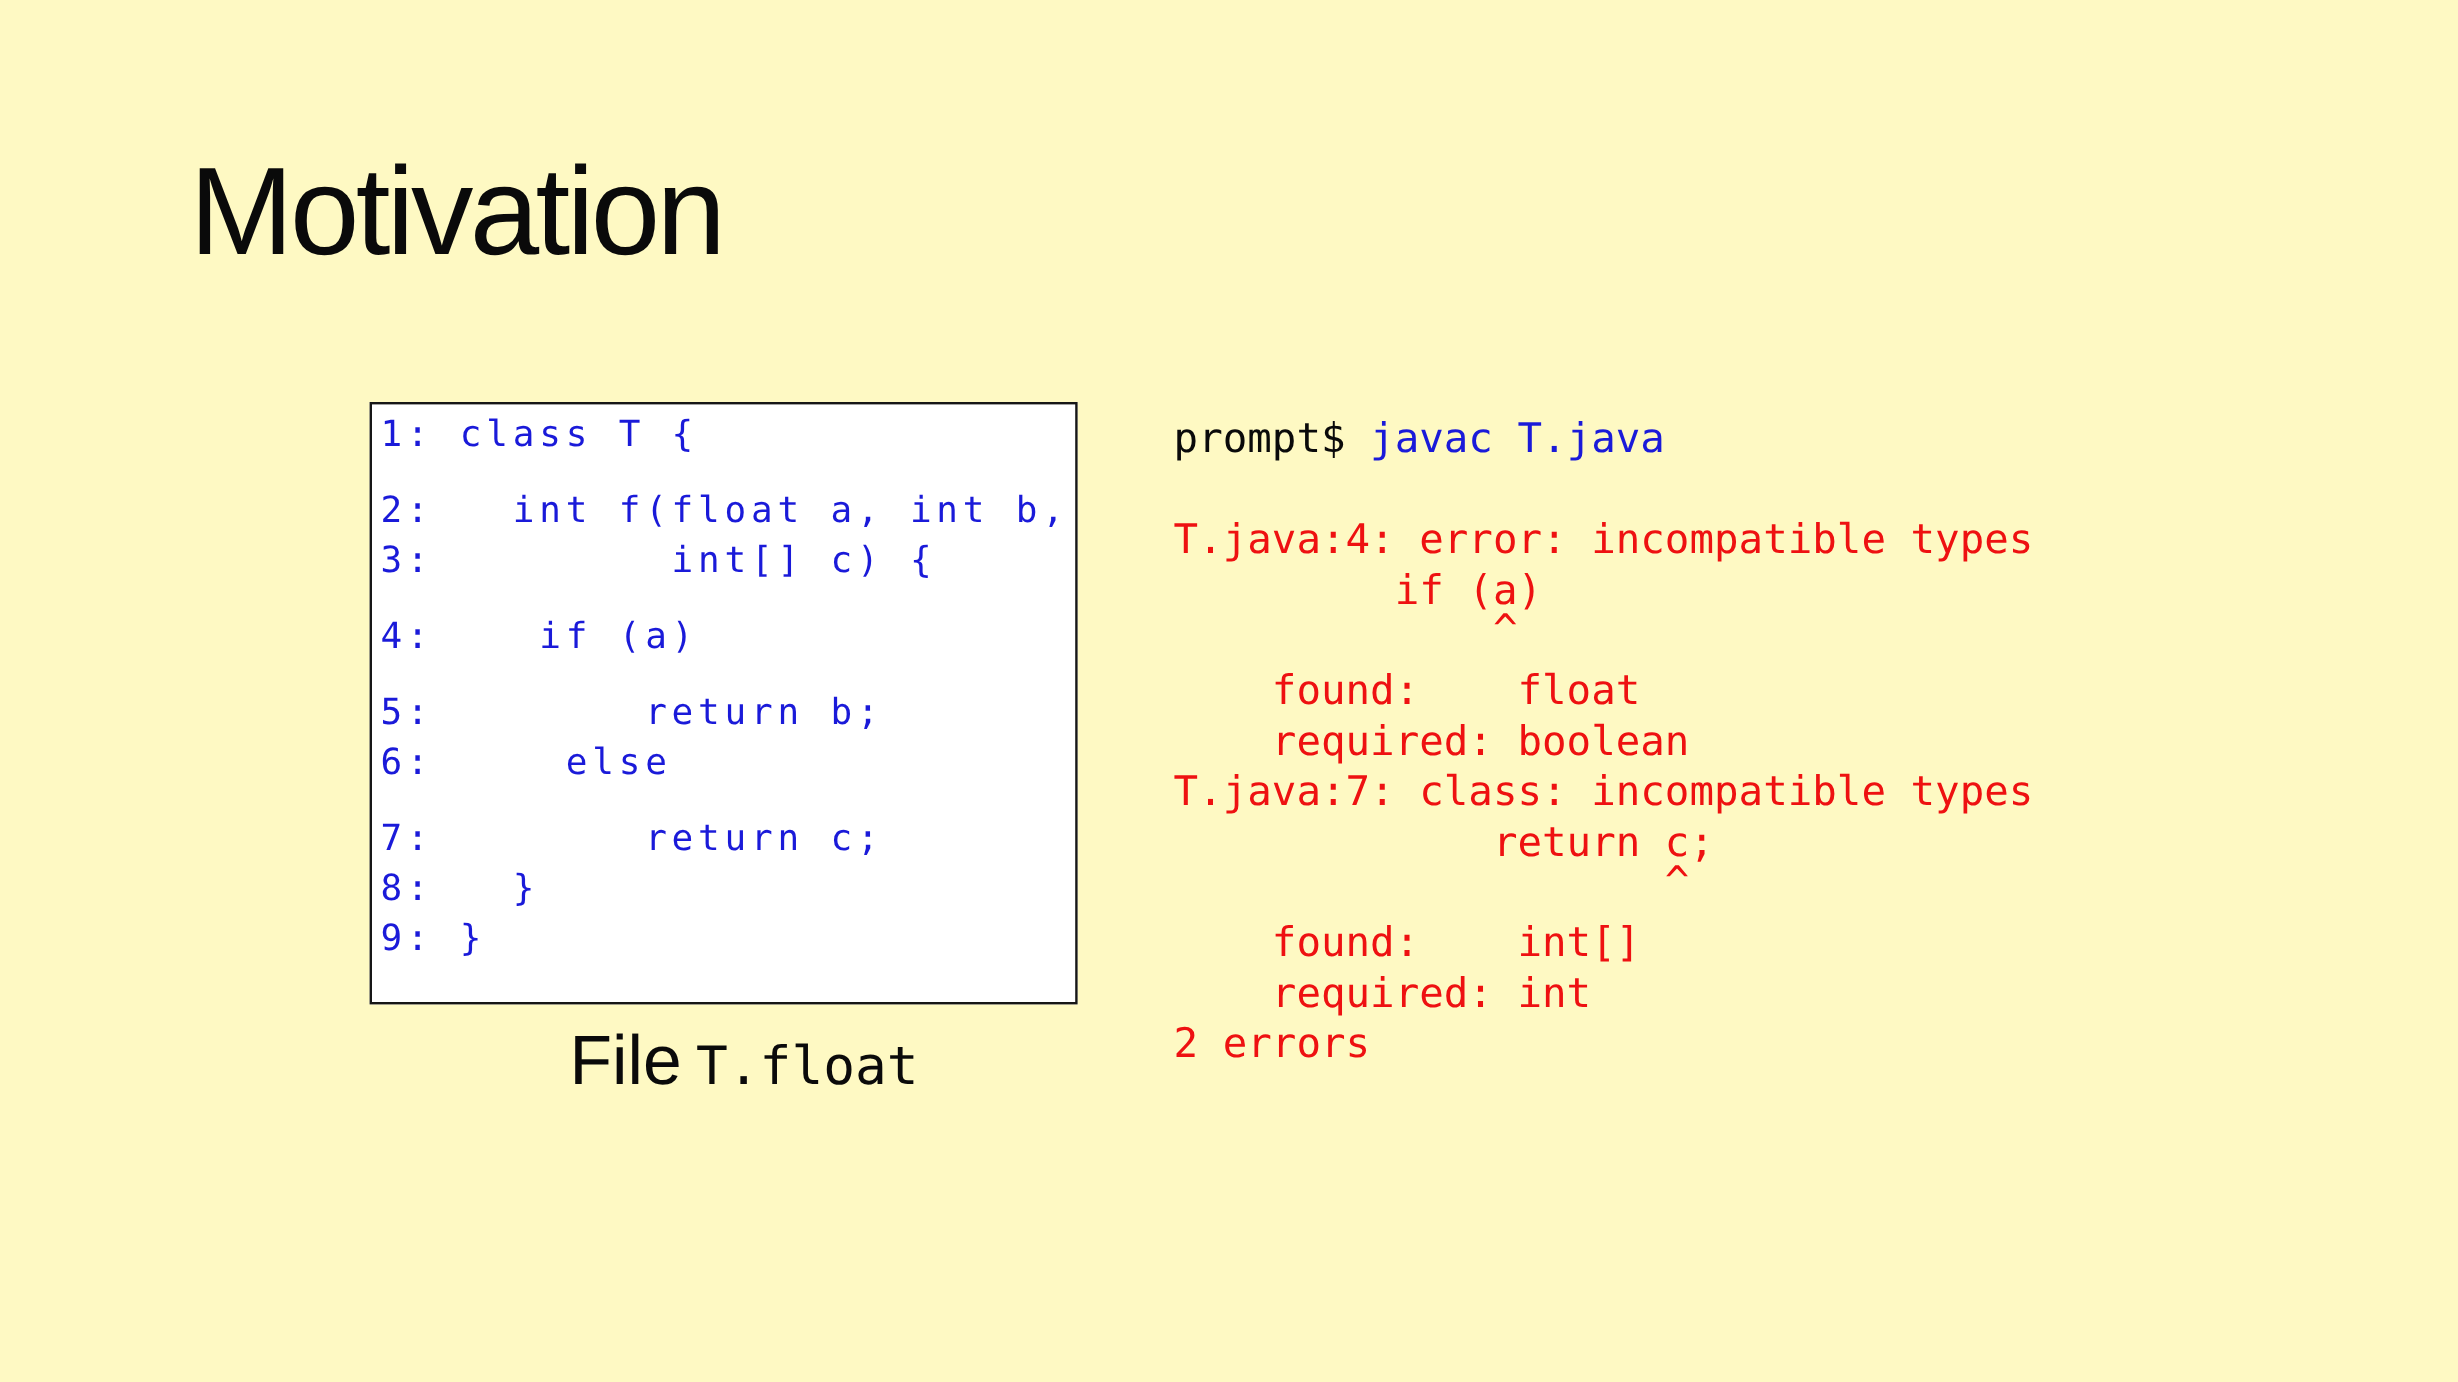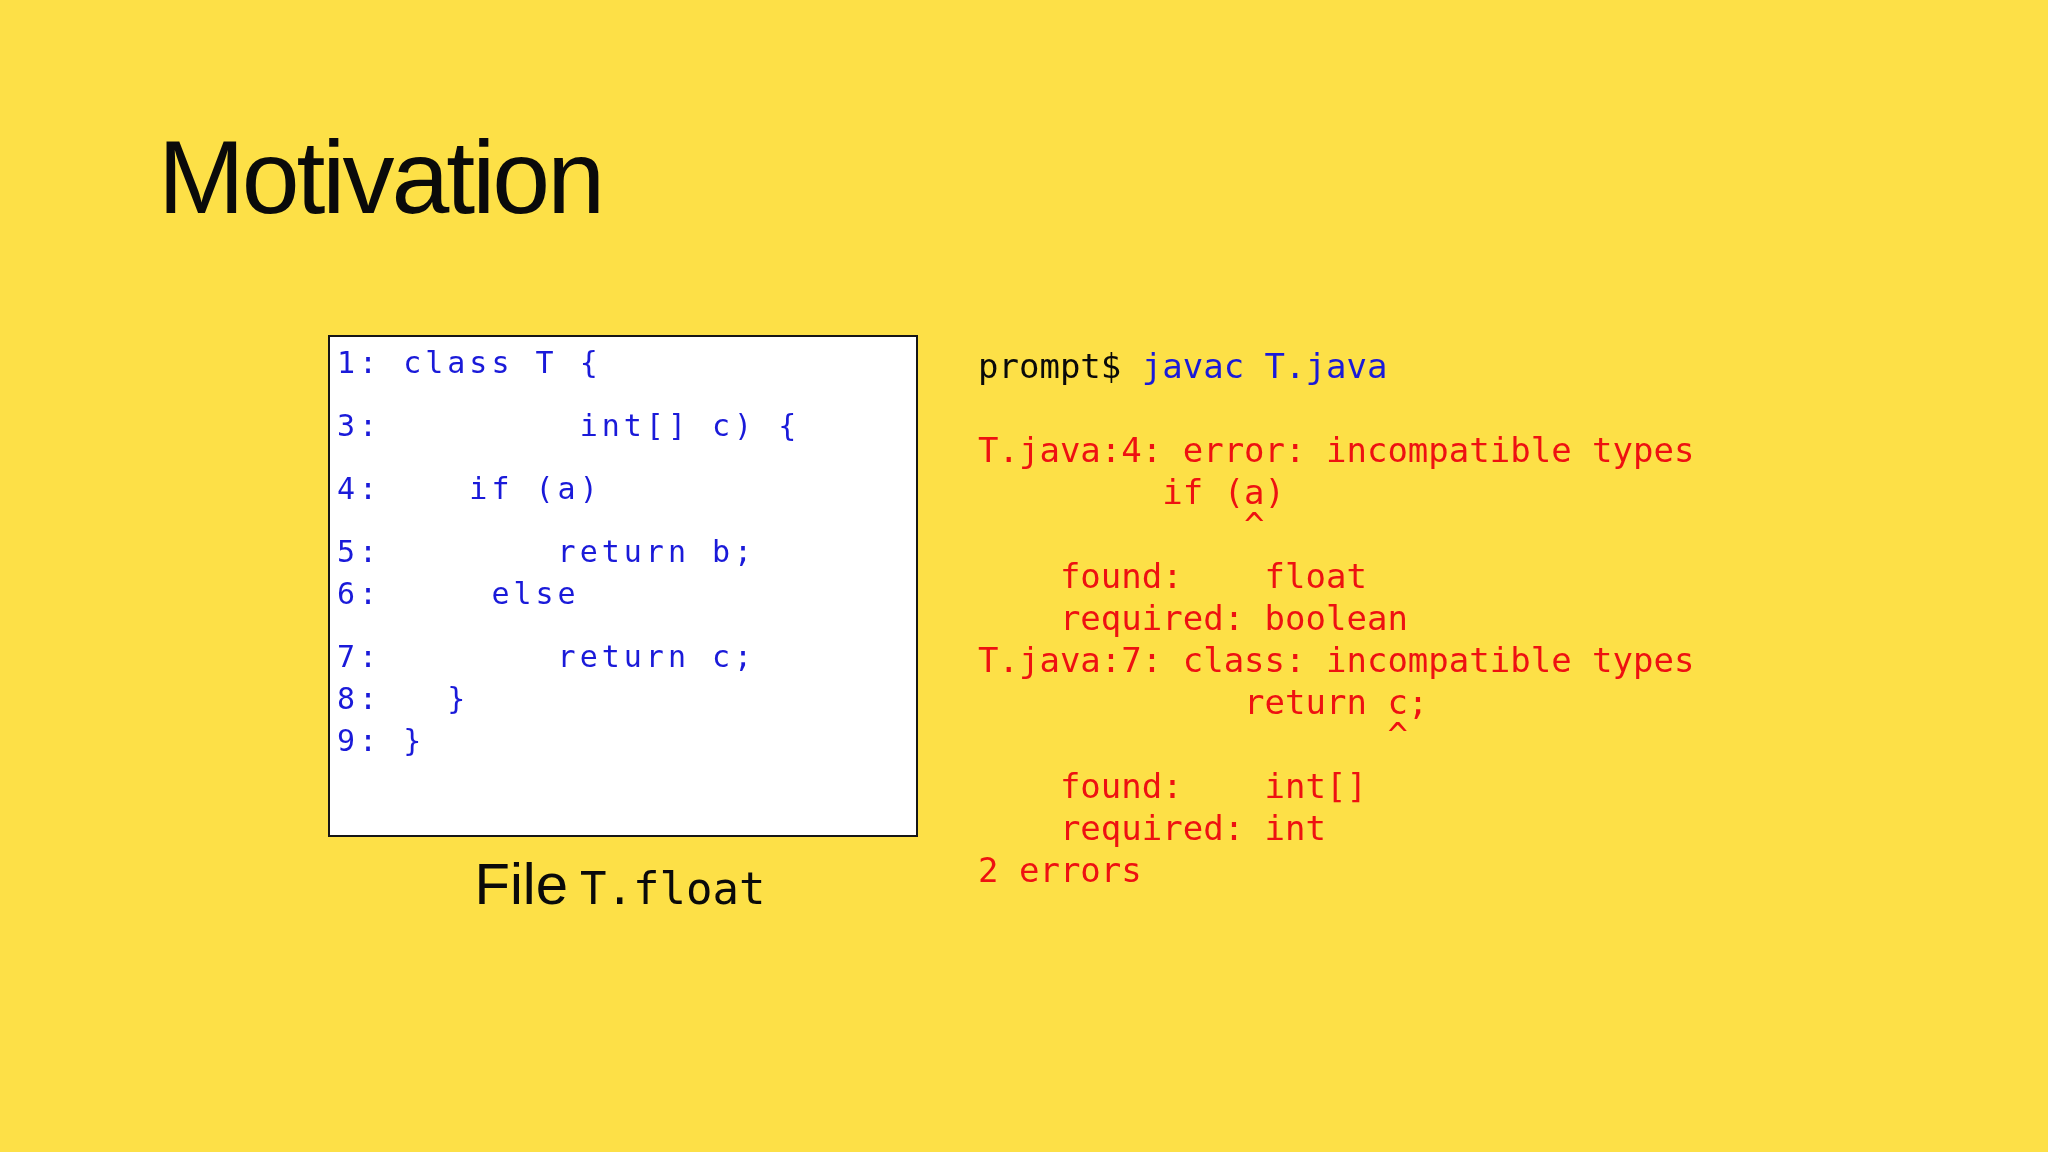--- a/index.html
+++ b/index.html
@@ -1,27 +1,27 @@
 <!DOCTYPE html>
 <html style="--blue: #1a1ad9; --red: #ee1111; --ink: #0a0a0a;"><head>
 <meta charset="utf-8">
 <style>
   html, body { margin:0; padding:0; background:#ffffff; }
   .slide {
     position:relative; width:2048px; height:1152px;
-    background:#fde047; overflow:hidden;
+    background:#fef9c3; overflow:hidden;
     font-family:"Liberation Sans", sans-serif;
   }
   .title {
     position:absolute; left:158px; top:120px; margin:0;
     font-size:104px; font-weight:400; letter-spacing:-3px;
     line-height:1.1; color:var(--ink);
   }
   .code-box {
-    position:absolute; left:328px; top:335px; width:590px; height:502px;
+    position:absolute; left:308px; top:335px; width:590px; height:502px;
     box-sizing:border-box; border:2px solid #161616; background:#ffffff;
     padding:5px 0 0 7px;
   }
   .code-para { margin:0 0 21px 0; }
   .code-para:last-child { margin-bottom:0; }
   .code-line {
     font-family:"DejaVu Sans Mono", monospace;
     font-size:30px; line-height:42px; letter-spacing:4px;
     color:var(--blue); white-space:pre;
   }
@@ -48,20 +48,21 @@
 
 <div class="slide">
 
   <h1 class="title">Motivation</h1>
 
   <div class="code-box">
     <div class="code-para">
       <div class="code-line">1: class T {</div>
     </div>
     <div class="code-para">
+      <div class="code-line">2:   int f(float a, int b,</div>
       <div class="code-line">3:         int[] c) {</div>
     </div>
     <div class="code-para">
       <div class="code-line">4:    if (a)</div>
     </div>
     <div class="code-para">
       <div class="code-line">5:        return b;</div>
       <div class="code-line">6:     else</div>
     </div>
     <div class="code-para">

